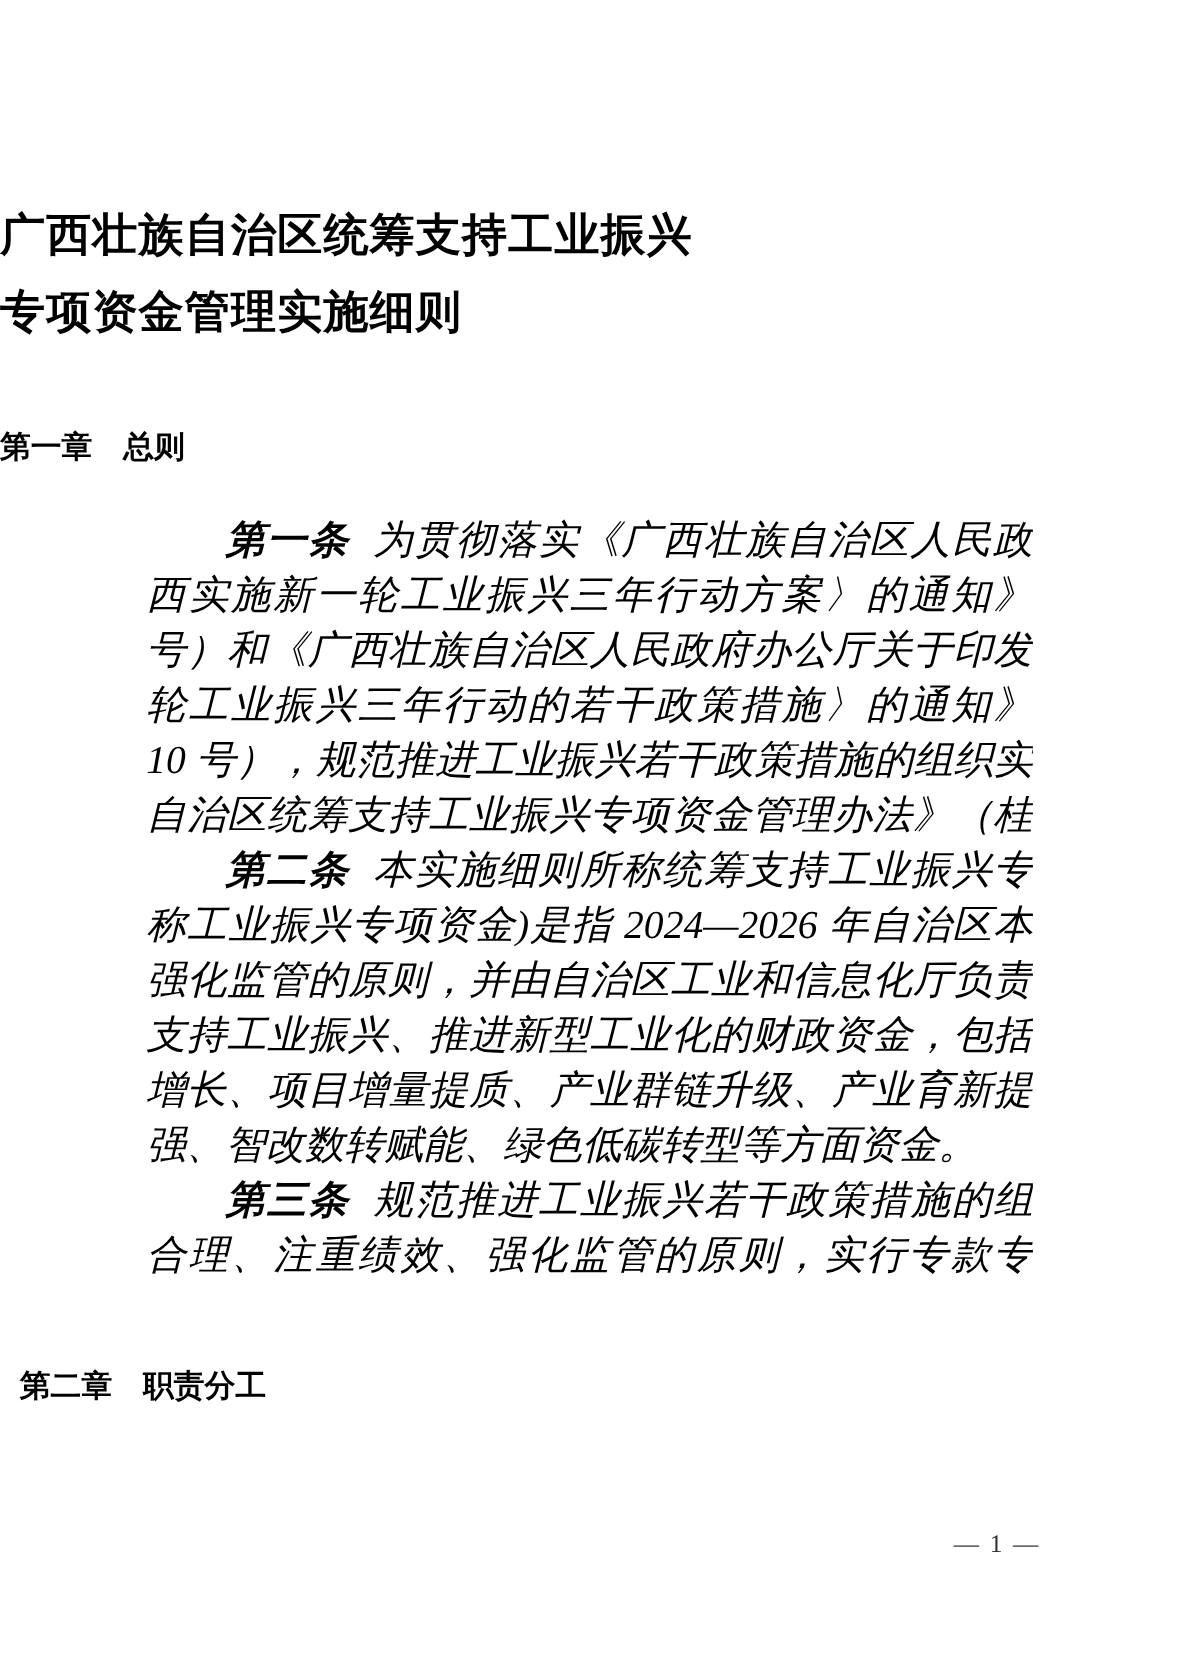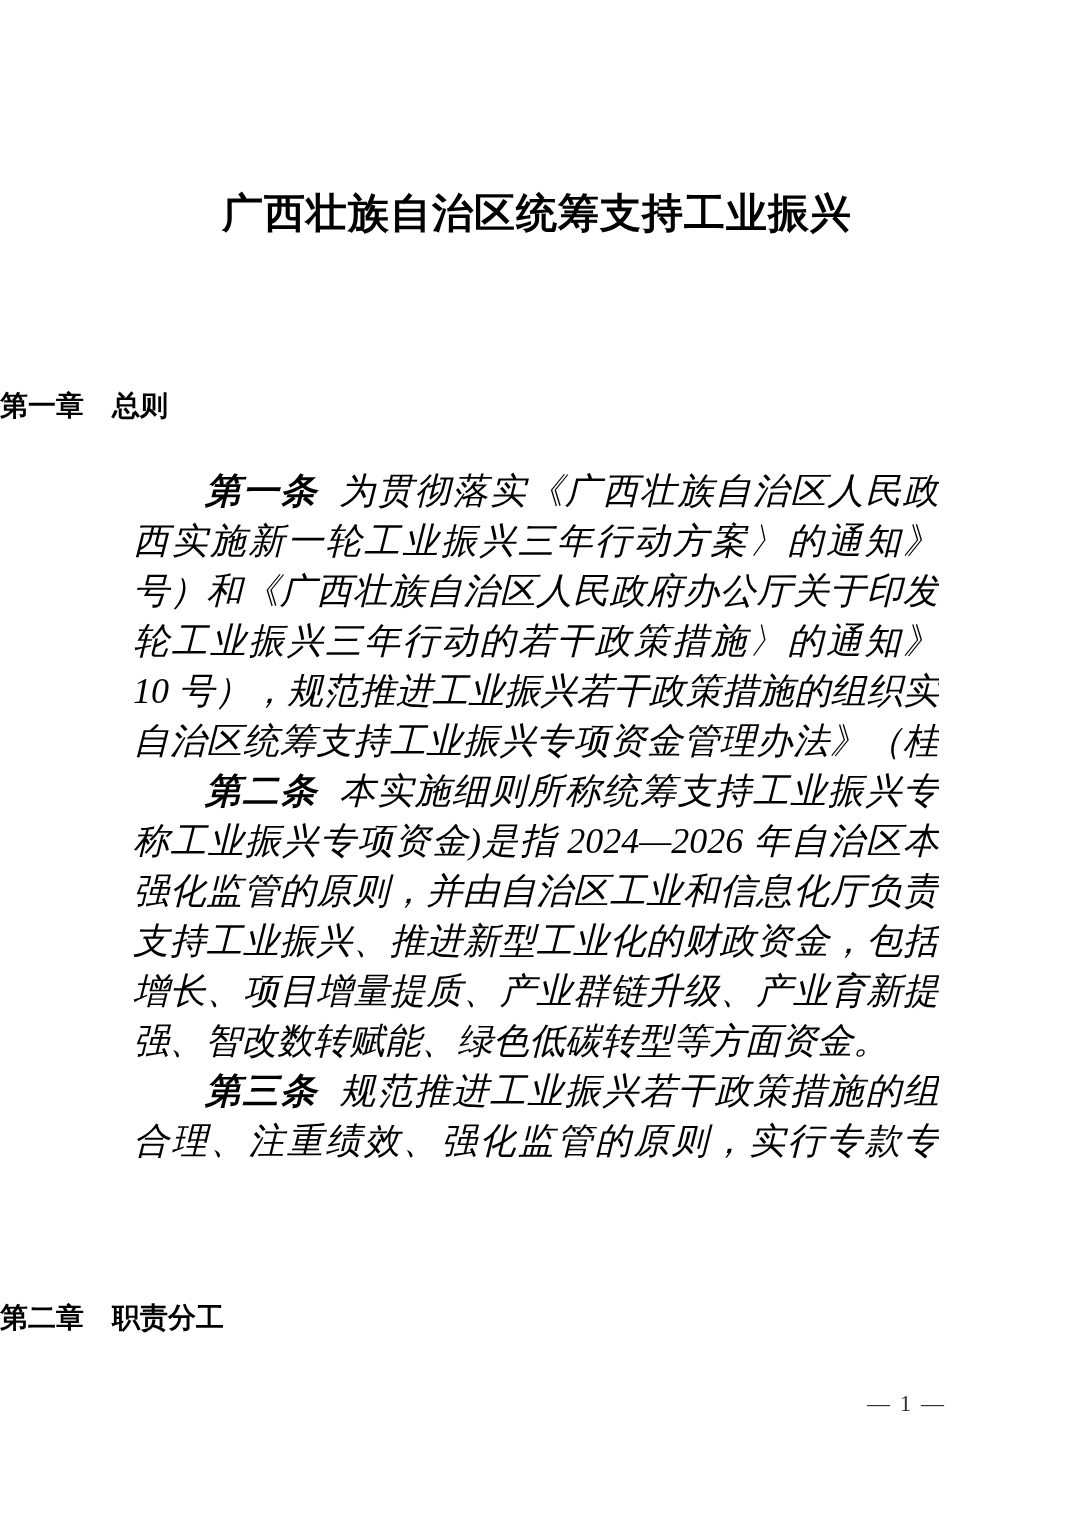--- a/index.html
+++ b/index.html
@@ -14,39 +14,38 @@
     background: #ffffff;
     overflow: hidden;
     font-family: "Liberation Serif", serif;
     color: #000000;
   }
   .doc-title {
     position: absolute;
     top: 178px;
     left: 0;
     right: 0;
-    text-align: center;
     font-family: "Liberation Serif", serif;
     font-weight: bold;
     font-size: 41px;
     line-height: 70px;
     letter-spacing: 1px;
   }
   .chapter-heading {
     position: absolute;
     left: 0;
     right: 0;
     text-align: left;
     font-family: "Liberation Sans", sans-serif;
     font-weight: bold;
     font-size: 28px;
     line-height: 40px;
   }
   .chapter-heading.ch1 { top: 386px; }
-  .chapter-heading.ch2 { top: 1298px; }
+  .chapter-heading.ch2 { top: 1240px; margin-left: 18px; }
   .body-text {
     position: absolute;
     top: 466px;
     left: 133px;
     width: 806px;
   }
   .line {
     height: 50px;
     line-height: 50px;
     font-size: 36px;
@@ -74,20 +73,21 @@
     letter-spacing: 2px;
   }
 </style>
 </head>
 <body>
 
 <div class="page">
 
   <div class="doc-title">
     <div>广西壮族自治区统筹支持工业振兴</div>
+    <div>专项资金管理实施细则</div>
   </div>
 
   <div class="chapter-heading ch1">第一章　总则</div>
 
   <div class="body-text">
 
     <div>
       <div class="line first"><span class="lead">第一条</span><span>为贯彻落实《广西壮族自治区人民政府关于印发〈广</span></div>
       <div class="line">西实施新一轮工业振兴三年行动方案〉的通知》（桂政发〔2024〕5</div>
       <div class="line">号）和《广西壮族自治区人民政府办公厅关于印发〈广西实施新一</div>

